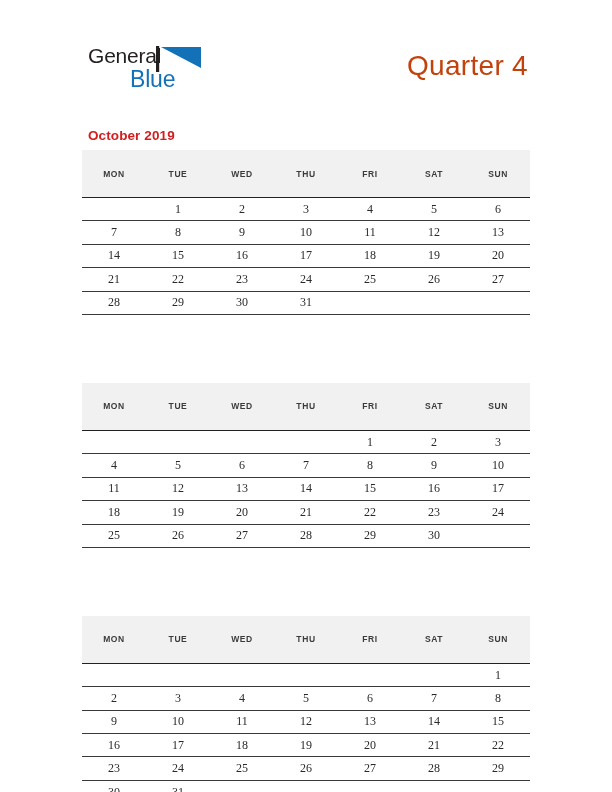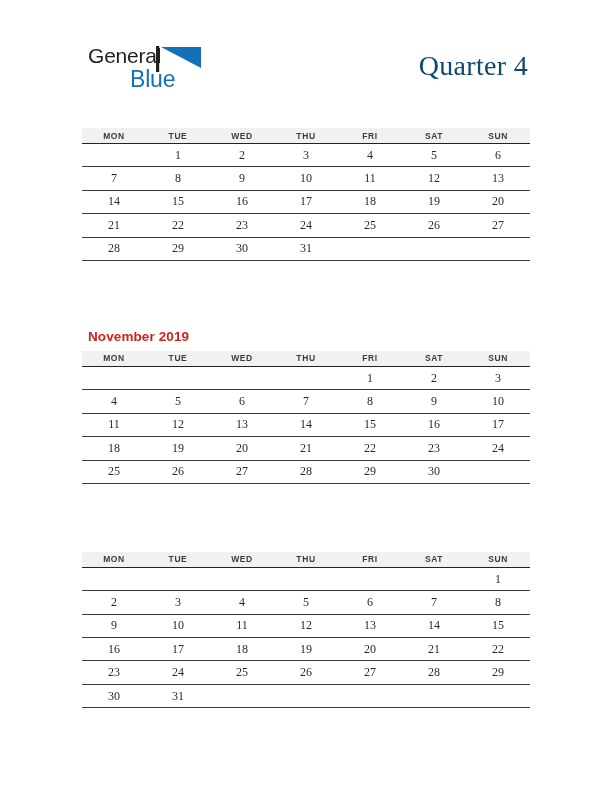--- a/index.html
+++ b/index.html
@@ -62,24 +62,24 @@
     top: 2px;
     width: 48px;
     height: 26px;
   }
   .logo-mark svg { display: block; }
 
   .quarter-title {
     position: absolute;
     right: 84px;
     top: 50px;
-    font-family: Liberation Serif, serif;
+    font-family: Liberation Sans, sans-serif;
     font-size: 28px;
     font-weight: 400;
-    color: #0c4a6e;
+    color: #c2410c;
     letter-spacing: 0.3px;
     white-space: nowrap;
     text-align: right;
   }
 
   
   .months {
     position: absolute;
     left: 0;
     top: 128px;
@@ -112,21 +112,21 @@
 
   table.cal th {
     background: #f1f1f1;
     font-family: "Liberation Sans", sans-serif;
     font-size: 8.5px;
     font-weight: bold;
     color: #3b3b3b;
     letter-spacing: 0.6px;
     text-align: center;
     height: 15px;
-    padding: 0;
+    padding: 16px;
     border: none;
     border-bottom: 1.6px solid #222222;
   }
 
   table.cal td {
     font-family: "Liberation Serif", serif;
     font-size: 12px;
     color: #2a2a2a;
     text-align: center;
     height: 22.4px;
@@ -159,20 +159,21 @@
       </span>
       <span class="logo-blue">Blue</span>
     </div>
 
     <div class="quarter-title">Quarter 4</div>
   </div>
 
   <div class="months">
 
     <div class="month-block">
+      <div class="month-title">October 2019</div>
       <table class="cal">
         <thead>
           <tr>
             <th>MON</th>
             <th>TUE</th>
             <th>WED</th>
             <th>THU</th>
             <th>FRI</th>
             <th>SAT</th>
             <th>SUN</th>
@@ -222,21 +223,20 @@
             <td>31</td>
             <td class="empty"></td>
             <td class="empty"></td>
             <td class="empty"></td>
           </tr>
         </tbody>
       </table>
     </div>
 
     <div class="month-block">
-      <div class="month-title">November 2019</div>
       <table class="cal">
         <thead>
           <tr>
             <th>MON</th>
             <th>TUE</th>
             <th>WED</th>
             <th>THU</th>
             <th>FRI</th>
             <th>SAT</th>
             <th>SUN</th>

